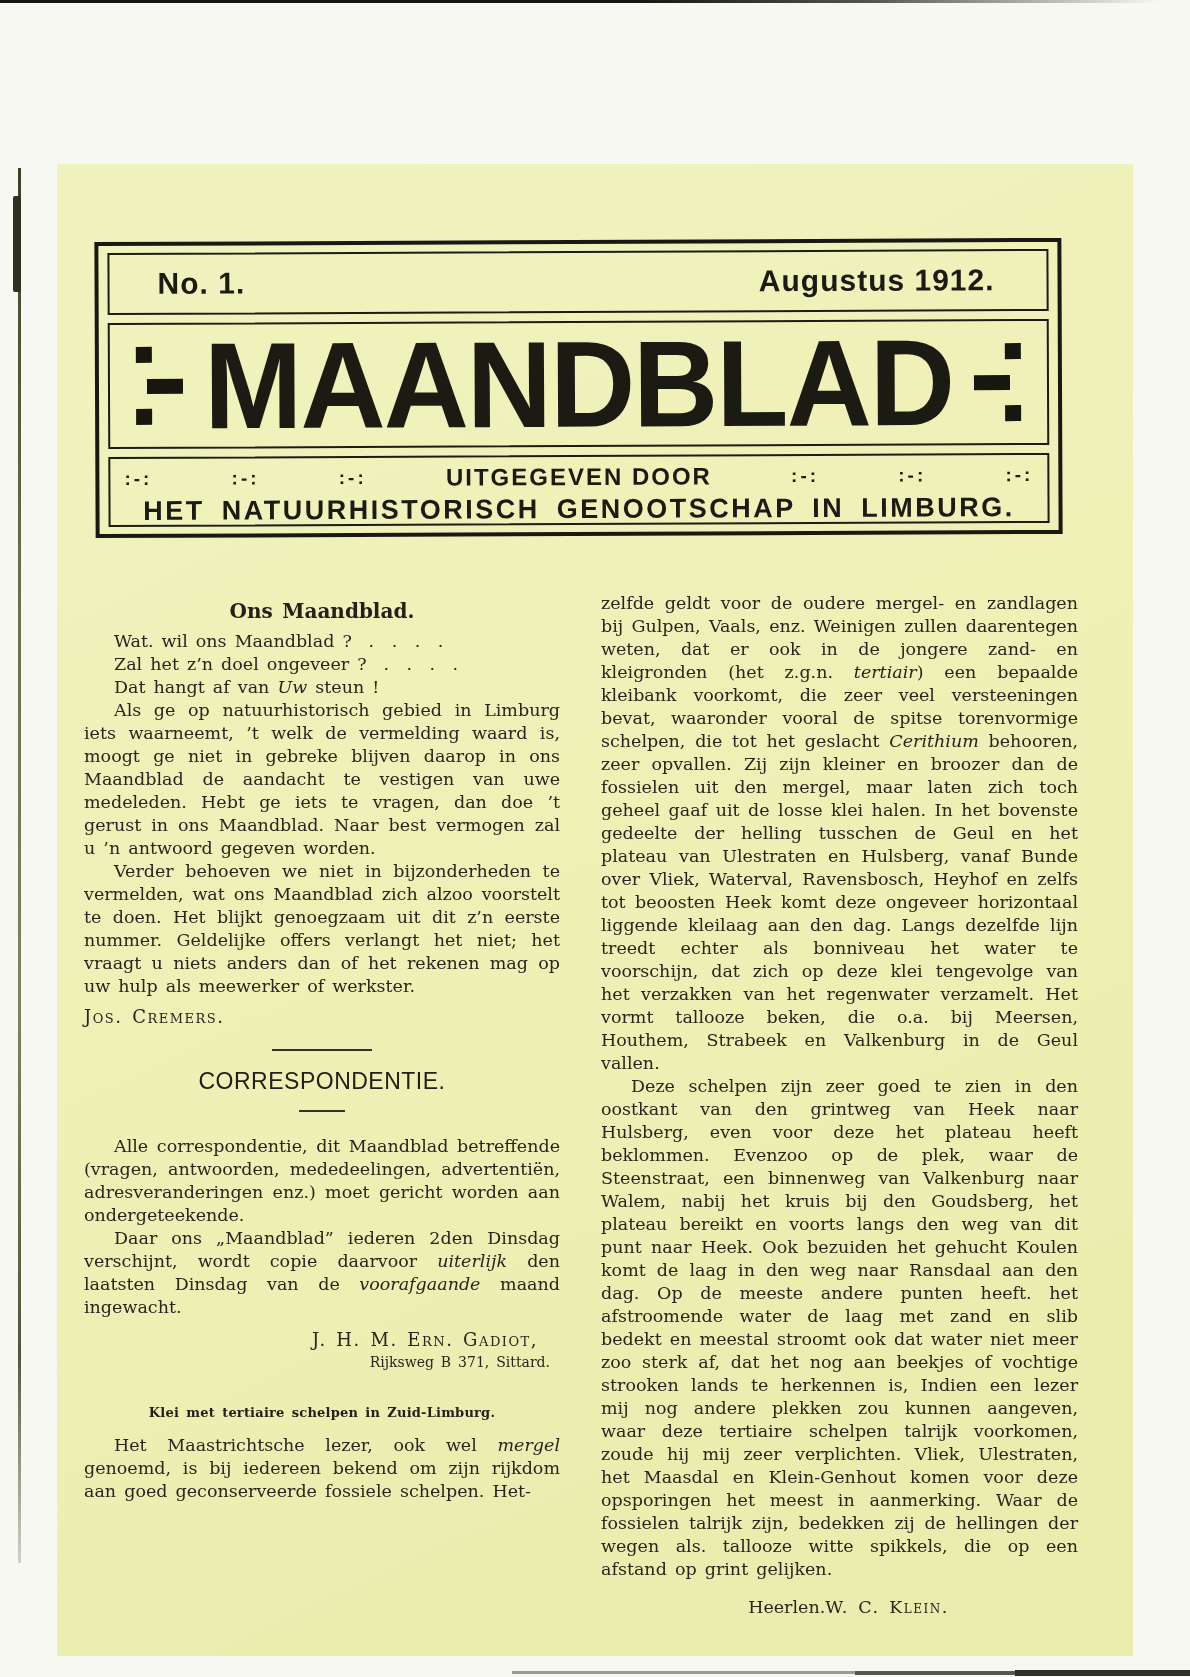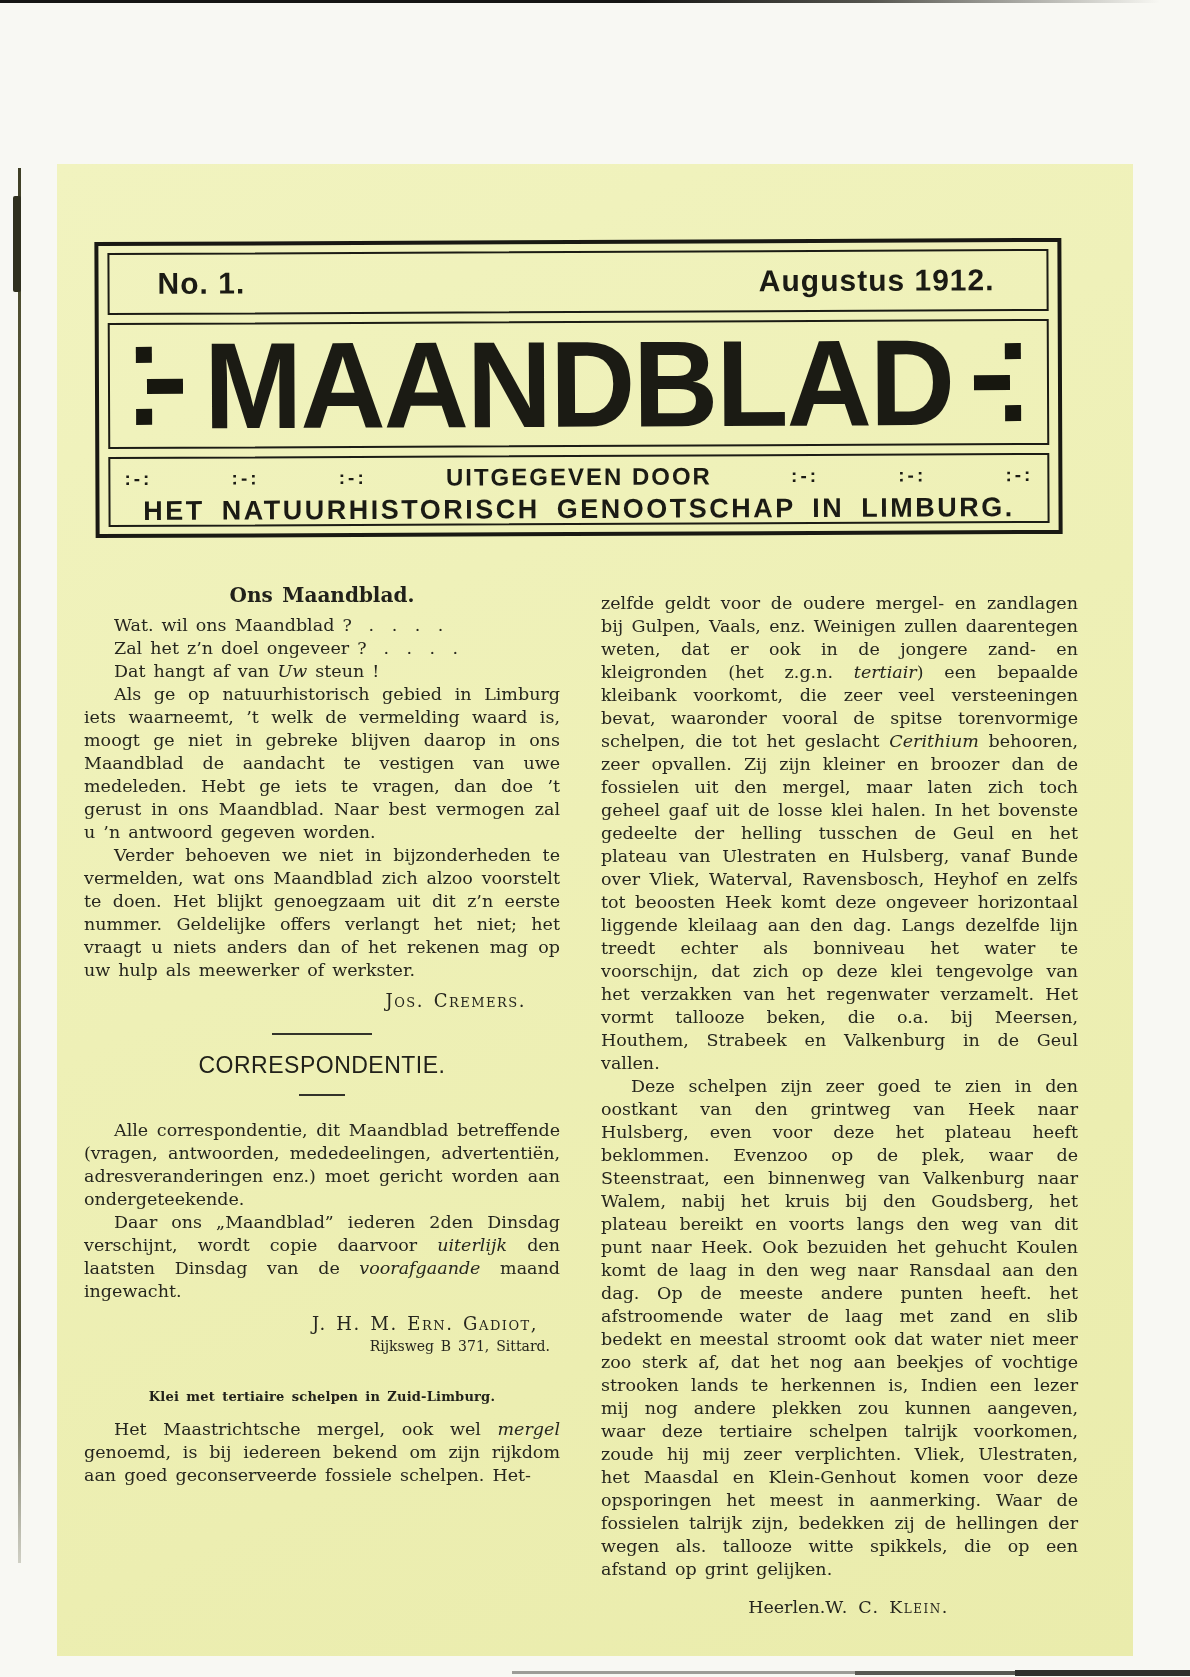--- a/index.html
+++ b/index.html
@@ -46,26 +46,26 @@
 
   
   .col{position:absolute;text-align:justify;font-size:17.5px;line-height:23px;
        word-spacing:2.5px;color:#26261e;}
   .col-left{left:84px;top:584px;width:476px;}
   .col-right{left:601px;top:592px;width:477px;}
   .para{margin:0;text-indent:30px;}
   .para.noindent{text-indent:0;}
   .it{font-style:italic;}
   .h-serif{font-family:"DejaVu Serif",serif;font-weight:bold;font-size:20px;
-           text-align:center;margin:0 0 7px 0;color:#21211a;}
+           text-align:center;margin:16px 0 7px 0;color:#21211a;}
   .h-klei{font-size:13px;margin:0 0 10px 0;letter-spacing:.2px;}
   .h-sans{font-family:"Liberation Sans",sans-serif;font-weight:normal;font-size:23px;
           text-align:center;letter-spacing:.5px;margin:0;color:#21211a;}
   .smallcaps{font-variant:small-caps;letter-spacing:1.5px;}
-  .sig-cremers{text-align:right;padding-right:34px;font-size:18px;margin-top:7px;}
+  .sig-cremers{text-align:left;padding-right:34px;font-size:18px;margin-top:7px;}
   .rule{border:0;border-top:2px solid #33332a;}
   .rule-lg{width:100px;margin:21px auto 19px auto;}
   .rule-sm{width:46px;margin:17px auto 21px auto;}
   .sig-block{text-align:right;margin:9px 0 27px 0;}
   .sig-block .l1{font-size:18px;padding-right:22px;}
   .sig-block .l2{font-size:14px;padding-right:10px;}
   .signoff{display:flex;justify-content:center;margin-top:15px;
            padding:0 12px 0 30px;}
   .spacer-a2{height:2px;}
 </style>
@@ -137,21 +137,21 @@
     <div>
         <p class="para"><span>Alle correspondentie, dit Maandblad betreffende (vragen, antwoorden, mededeelingen, advertentiën, adresveranderingen enz.) moet gericht worden aan ondergeteekende.</span></p>
         <p class="para"><span>Daar ons „Maandblad” iederen 2den Dinsdag verschijnt, wordt copie daarvoor </span><span class="it">uiterlijk</span><span> den laatsten Dinsdag van de </span><span class="it">voorafgaande</span><span> maand ingewacht.</span></p>
       </div>
     <div class="sig-block">
       <div class="l1 smallcaps">J. H. M. Ern. Gadiot,</div>
       <div class="l2">Rijksweg B 371, Sittard.</div>
     </div>
     <h2 class="h-serif h-klei">Klei met tertiaire schelpen in Zuid-Limburg.</h2>
     <div>
-        <p class="para"><span>Het Maastrichtsche mergel, ook wel </span><span class="it">mergel</span><span> genoemd, is bij iedereen bekend om zijn rijkdom aan goed geconserveerde fossiele schelpen. Het-</span></p>
+        <p class="para"><span>Het Maastrichtsche lezer, ook wel </span><span class="it">mergel</span><span> genoemd, is bij iedereen bekend om zijn rijkdom aan goed geconserveerde fossiele schelpen. Het-</span></p>
       </div>
   </div>
 
   <div class="col col-right">
     <div>
         <p class="para noindent"><span>zelfde geldt voor de oudere mergel- en zandlagen bij Gulpen, Vaals, enz.  Weinigen zullen daarentegen weten, dat er ook in de jongere zand- en kleigronden (het z.g.n. </span><span class="it">tertiair</span><span>) een bepaalde kleibank voorkomt, die zeer veel versteeningen bevat, waaronder vooral de spitse torenvormige schelpen, die tot het geslacht </span><span class="it">Cerithium</span><span> behooren, zeer opvallen.  Zij zijn kleiner en broozer dan de fossielen uit den mergel, maar laten zich toch geheel gaaf uit de losse klei halen.  In het bovenste gedeelte der helling tusschen de Geul en het plateau van Ulestraten en Hulsberg, vanaf Bunde over Vliek, Waterval, Ravensbosch, Heyhof en zelfs tot beoosten Heek komt deze ongeveer horizontaal liggende kleilaag aan den dag.  Langs dezelfde lijn treedt echter als bonniveau het water te voorschijn, dat zich op deze klei tengevolge van het verzakken van het regenwater verzamelt.  Het vormt tallooze beken, die o.a. bij Meersen, Houthem, Strabeek en Valkenburg in de Geul vallen.</span></p>
         <p class="para"><span>Deze schelpen zijn zeer goed te zien in den oostkant van den grintweg van Heek naar Hulsberg, even voor deze het plateau heeft beklommen.  Evenzoo op de plek, waar de Steenstraat, een binnenweg van Valkenburg naar Walem, nabij het kruis bij den Goudsberg, het plateau bereikt en voorts langs den weg van dit punt naar Heek.  Ook bezuiden het gehucht Koulen komt de laag in den weg naar Ransdaal aan den dag.  Op de meeste andere punten heeft. het afstroomende water de laag met zand en slib bedekt en meestal stroomt ook dat water niet meer zoo sterk af, dat het nog aan beekjes of vochtige strooken lands te herkennen is,  Indien een lezer mij nog andere plekken zou kunnen aangeven, waar deze tertiaire schelpen talrijk voorkomen, zoude hij mij zeer verplichten.  Vliek, Ulestraten, het Maasdal en Klein-Genhout komen voor deze opsporingen het meest in aanmerking.  Waar de fossielen talrijk zijn, bedekken zij de hellingen der wegen als. tallooze witte spikkels, die op een afstand op grint gelijken.</span></p>
       </div>
     <div class="signoff">
       <span>Heerlen.</span>

